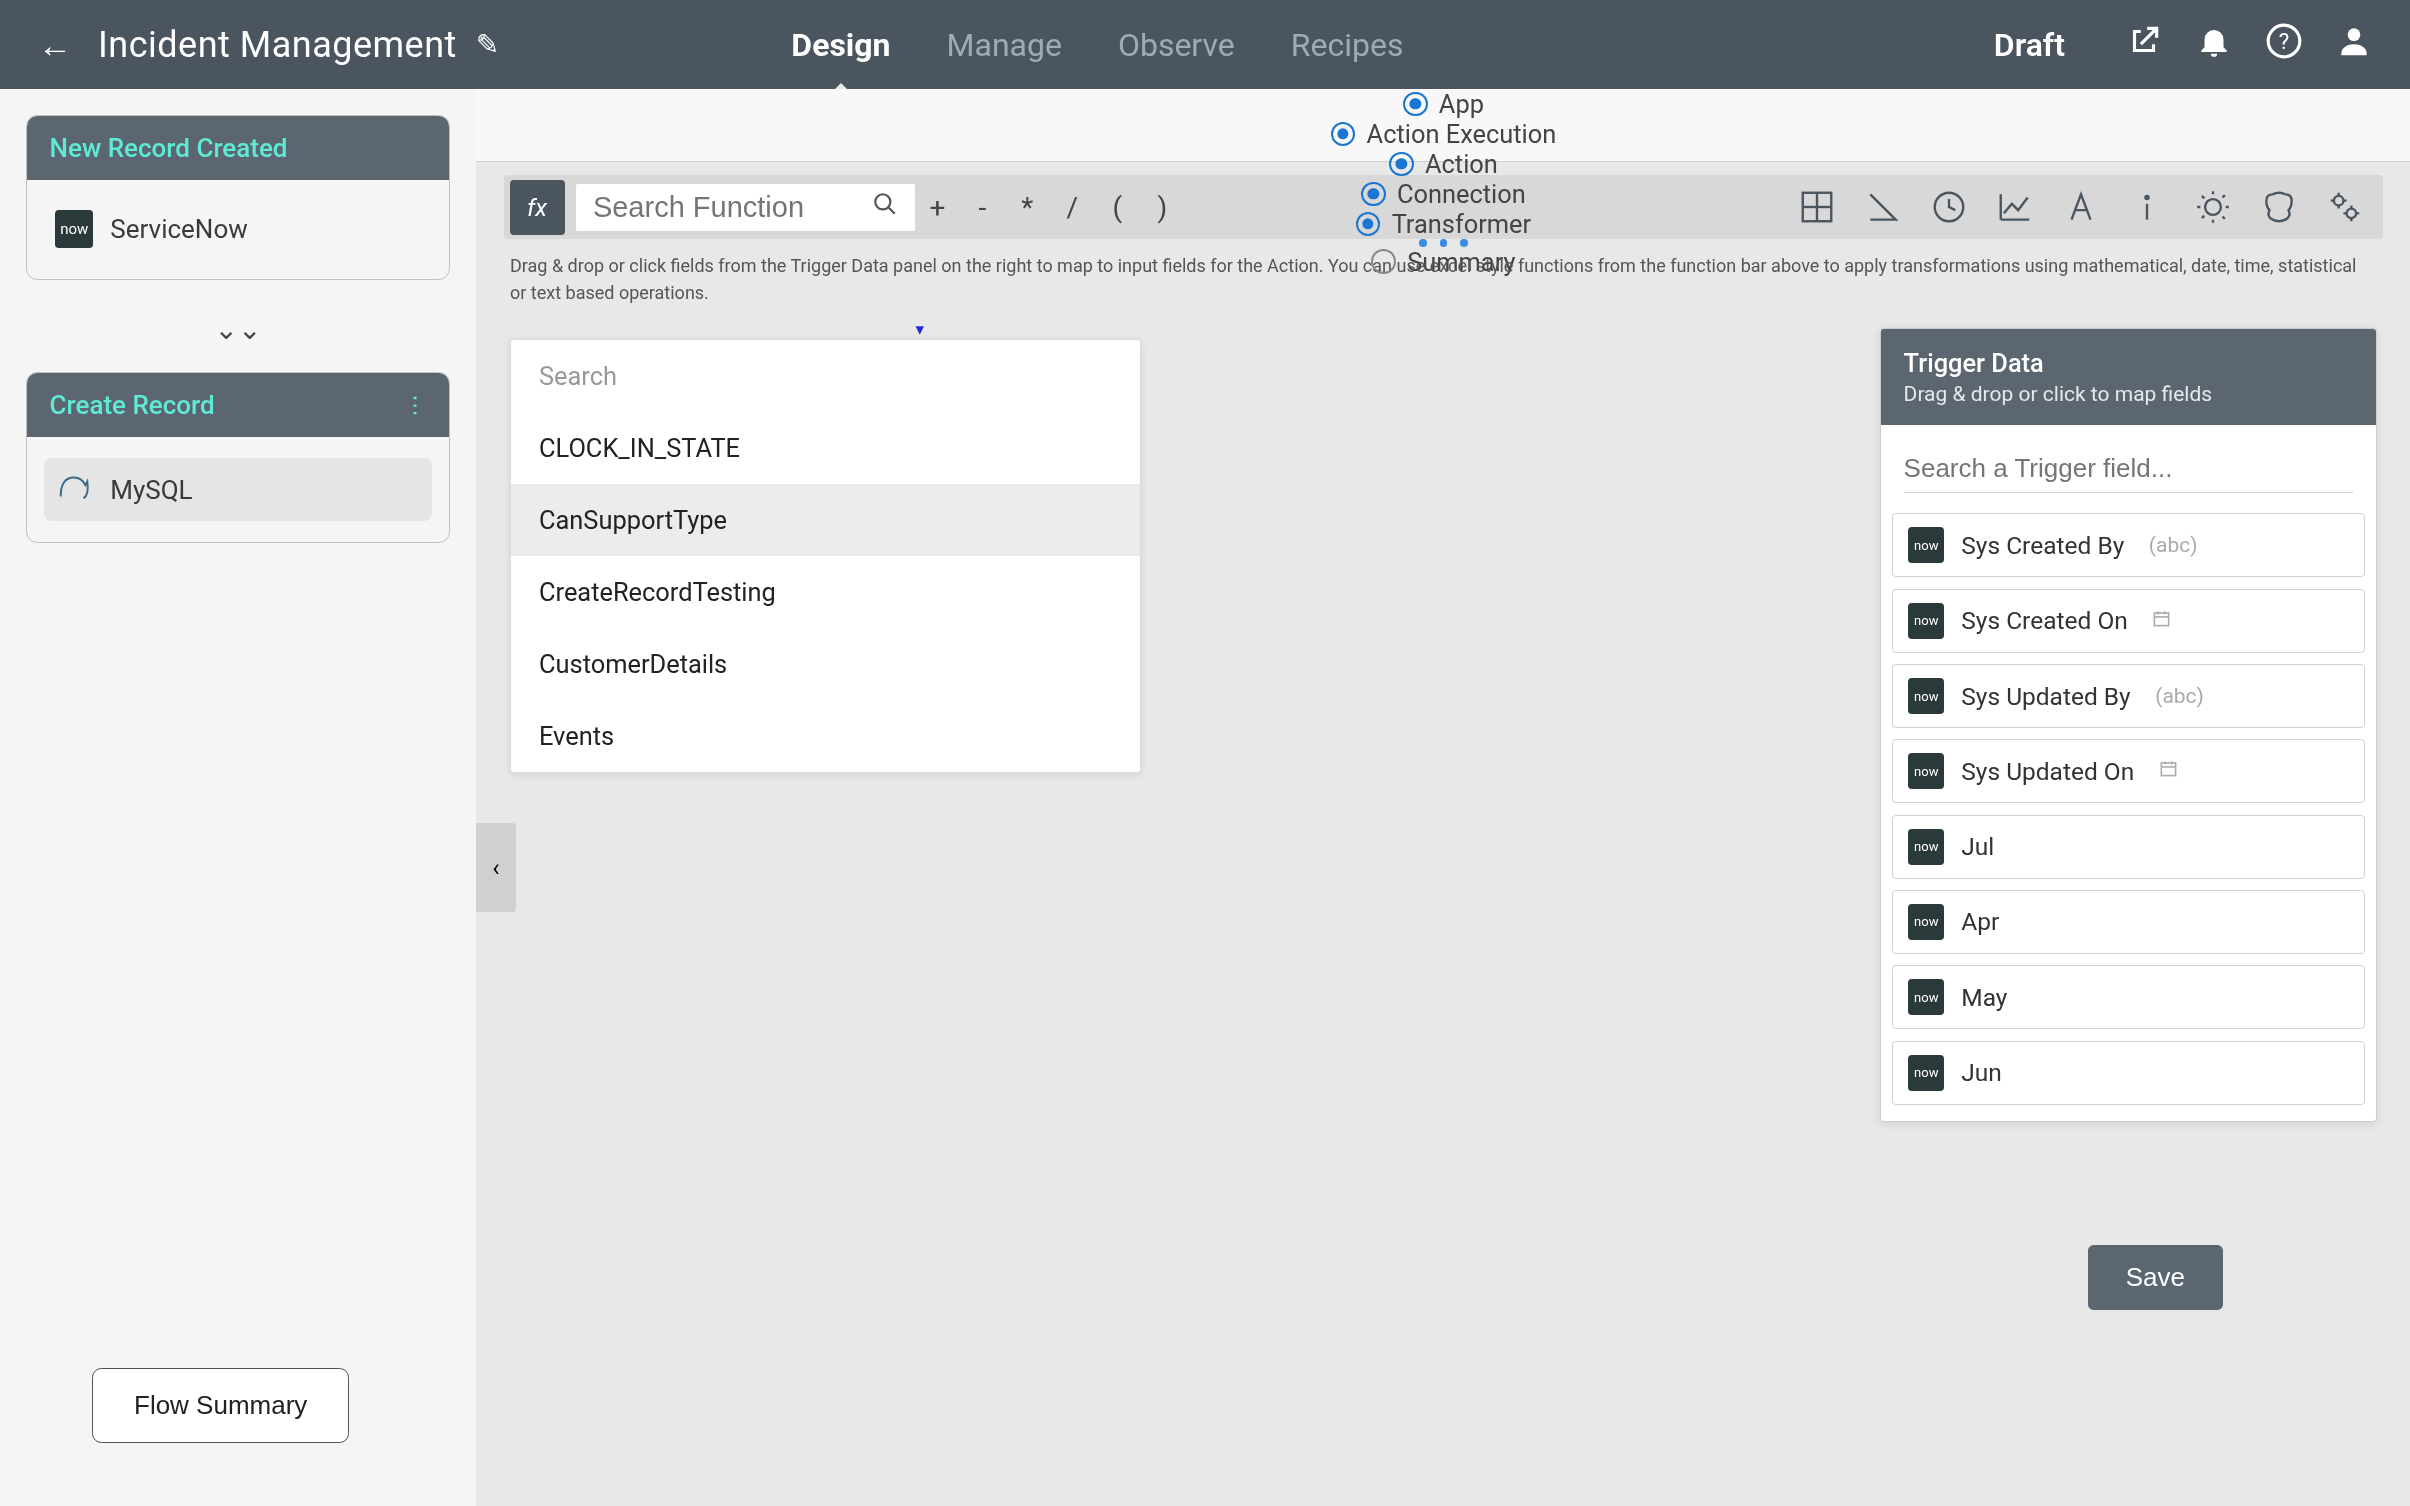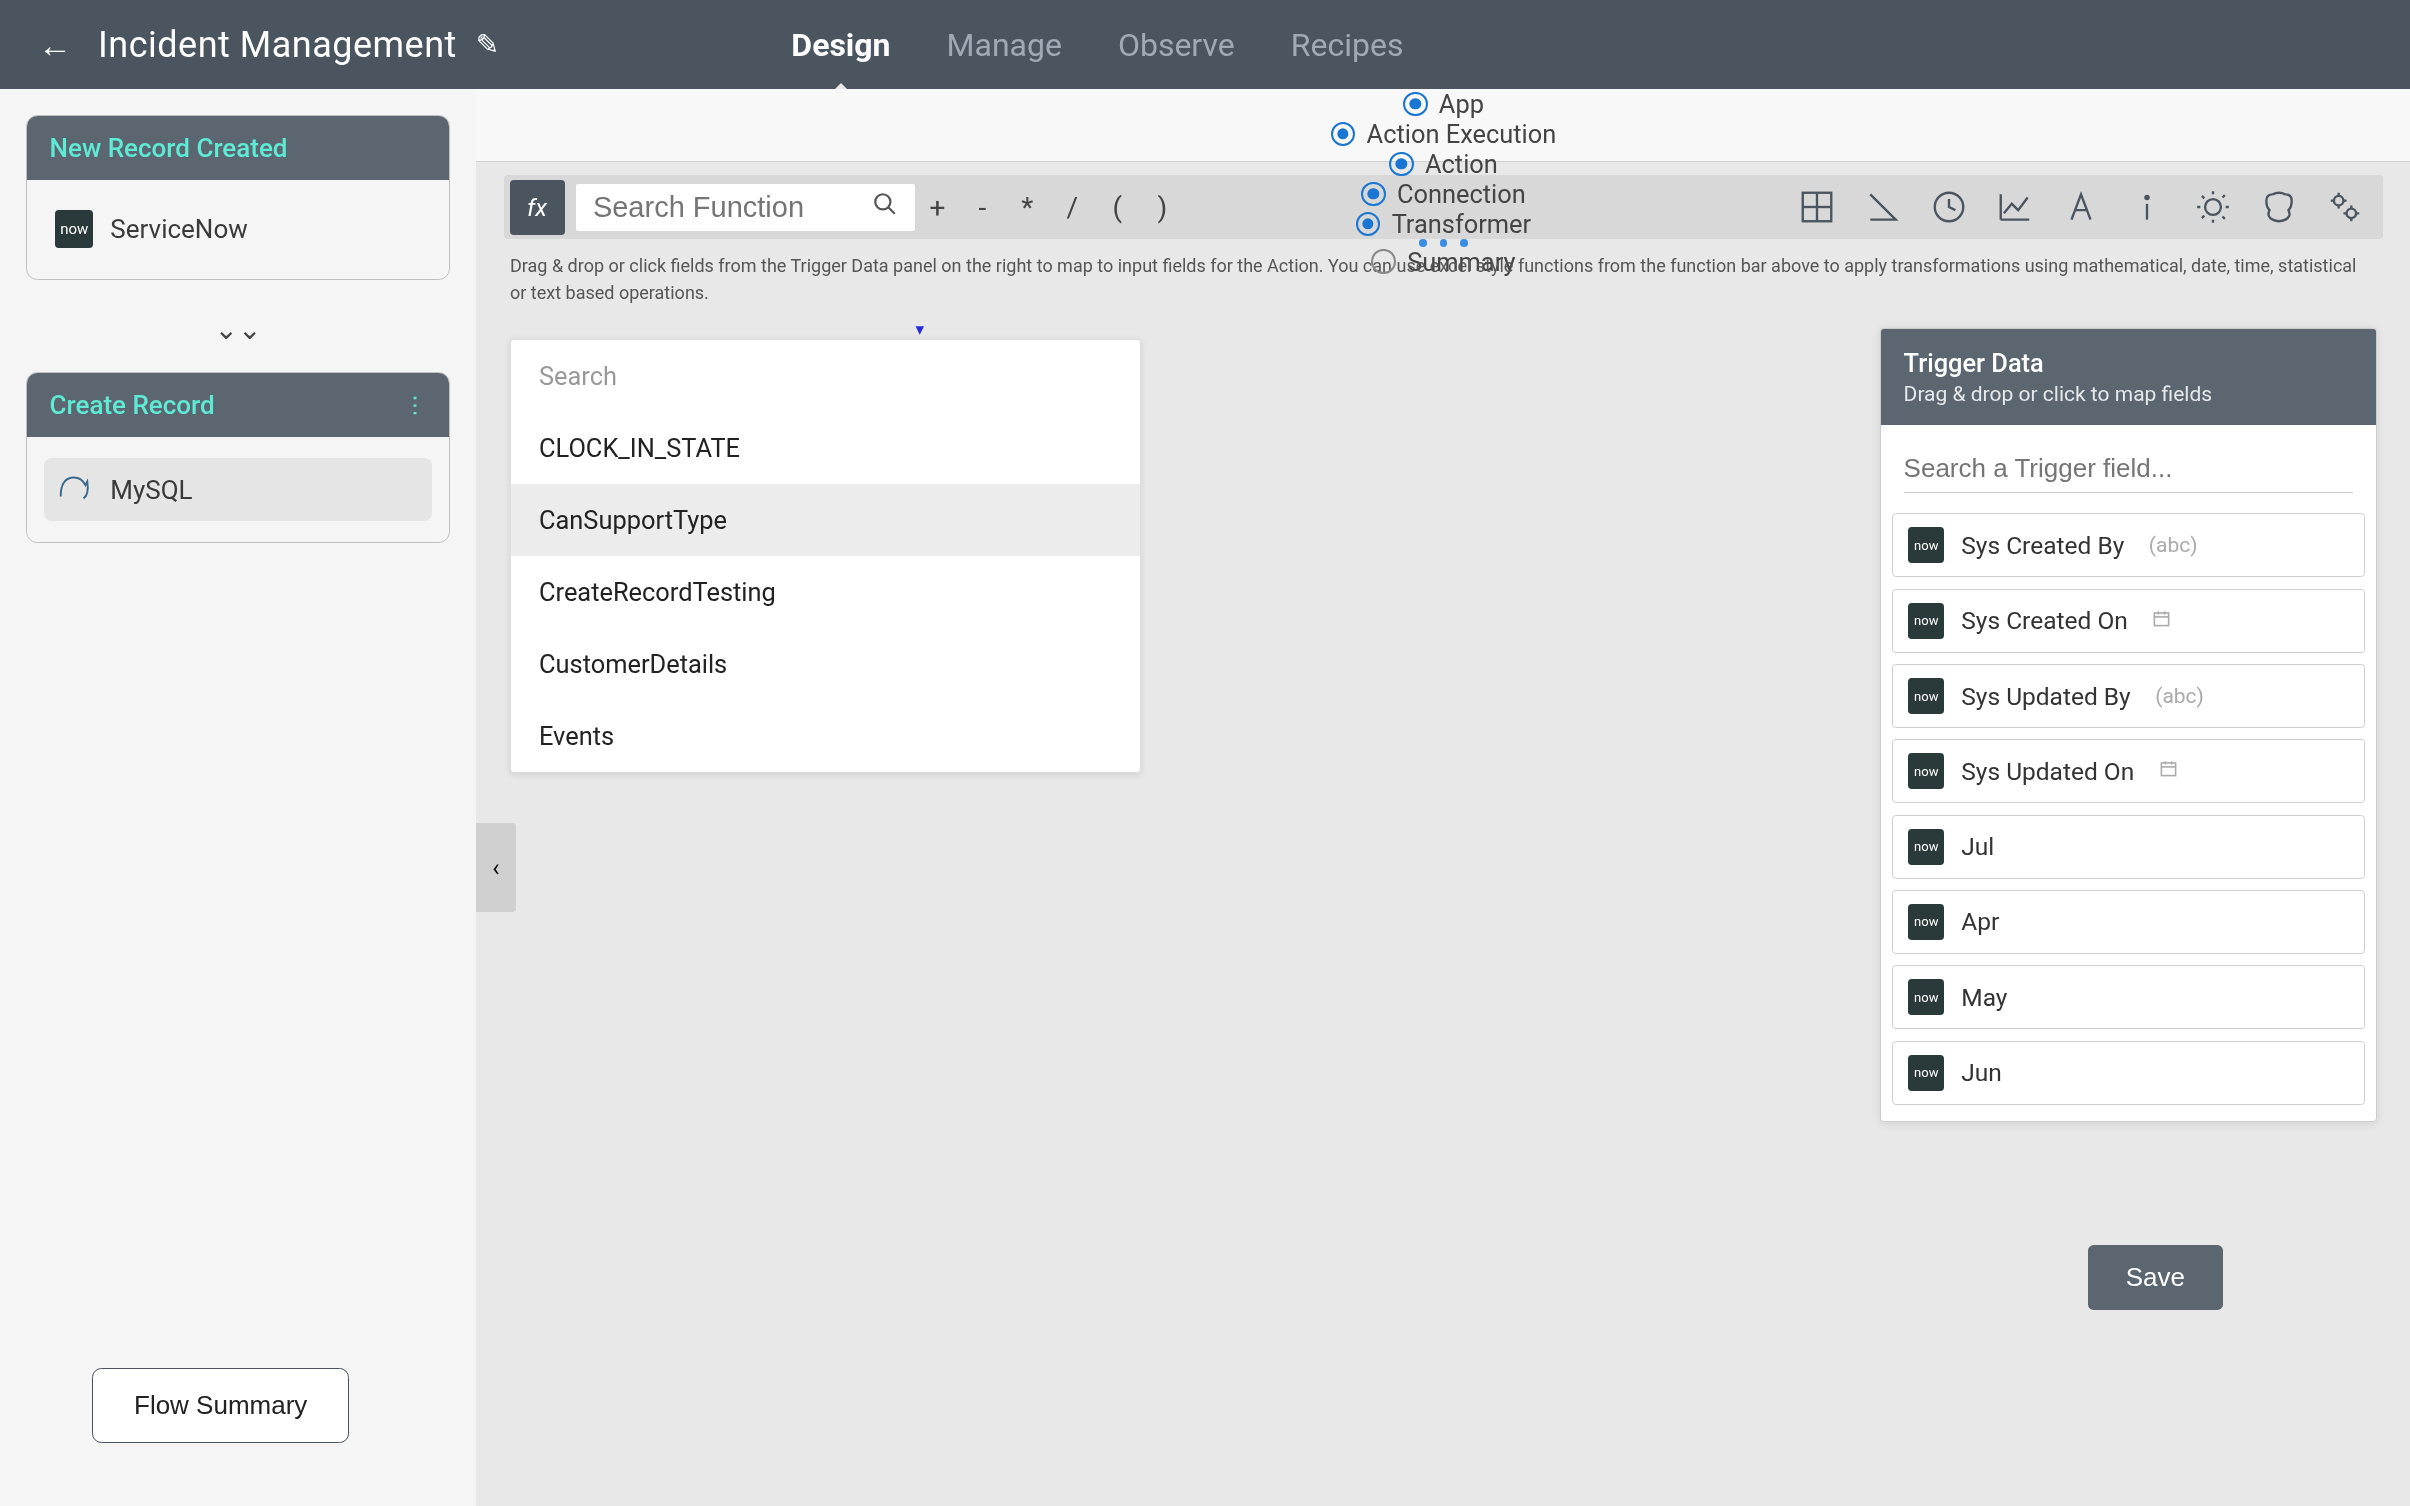--- a/index.html
+++ b/index.html
@@ -100,20 +100,45 @@
 <div class="top-header">
   <span class="back-arrow">←</span>
   <span class="page-title">Incident Management</span>
   <span class="edit-icon">✎</span>
   <div class="top-tabs">
     <div class="top-tab active">Design</div>
     <div class="top-tab">Manage</div>
     <div class="top-tab">Observe</div>
     <div class="top-tab">Recipes</div>
   </div>
+  <div class="top-right">
+    <span class="draft-label">Draft</span>
+    <span class="top-icon">
+      <svg viewBox="0 0 24 24">
+            <path d="M14 3h7v7h-2V6.4l-8.3 8.3-1.4-1.4L17.6 5H14V3zM5 5h5v2H7v10h10v-3h2v5H5V5z"></path>
+          </svg>
+    </span>
+    <span class="top-icon">
+      <svg viewBox="0 0 24 24">
+            <path d="M12 22a2 2 0 0 0 2-2h-4a2 2 0 0 0 2 2zm6-6V11a6 6 0 1 0-12 0v5l-2 2v1h16v-1l-2-2z"></path>
+          </svg>
+    </span>
+    <span class="top-icon">
+      <svg viewBox="0 0 24 24" style="font-size:34px">
+            <circle cx="12" cy="12" r="10" fill="none" stroke="#fff" stroke-width="2"></circle>
+            <text x="12" y="17" font-size="14" text-anchor="middle" fill="#fff">?</text>
+          </svg>
+    </span>
+    <span class="top-icon">
+      <svg viewBox="0 0 24 24">
+            <circle cx="12" cy="8" r="4"></circle>
+            <path d="M4 20c0-4 4-6 8-6s8 2 8 6v1H4v-1z"></path>
+          </svg>
+    </span>
+  </div>
 </div>
 
 <div class="main-area">
 
   <div class="left-sidebar">
     <div class="sidebar-card">
       <div class="card-header">
         <span>New Record Created</span>
       </div>
       <div class="card-body">

